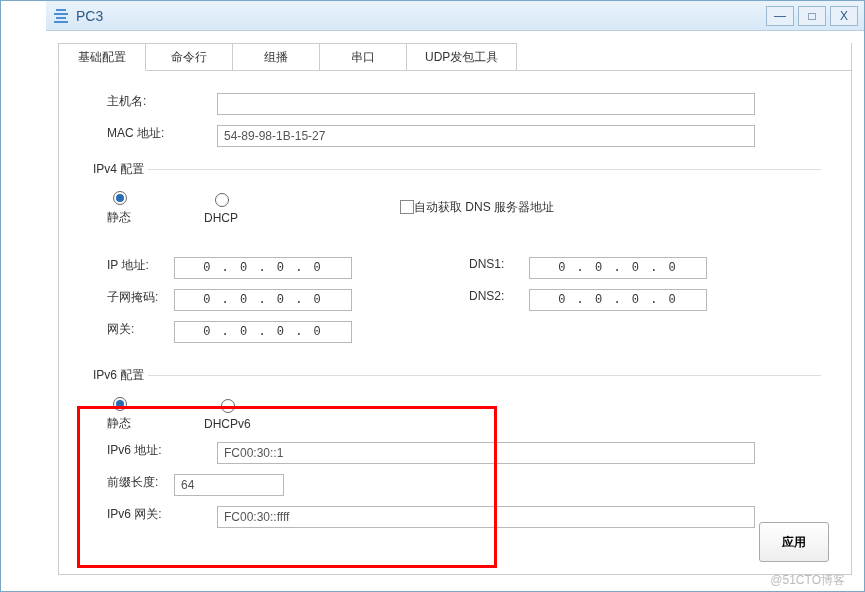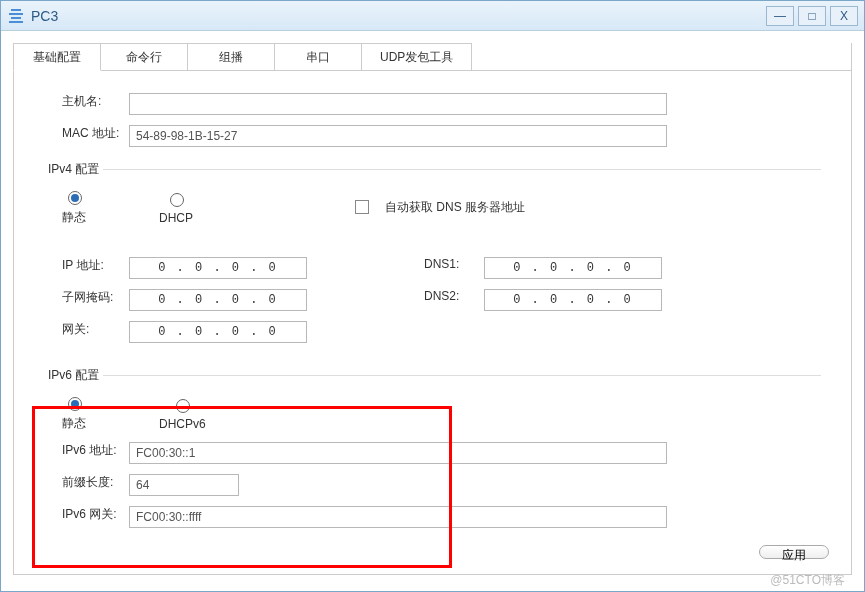--- a/index.html
+++ b/index.html
@@ -1,60 +1,60 @@
 <!DOCTYPE html>
 <html><head>
 <meta charset="utf-8">
 <style>
 * { box-sizing: border-box; }
 body { margin: 0; background: #f5f5f5; font-family: "Microsoft YaHei", SimSun, Arial, sans-serif; font-size: 12px; color: #333; }
 
-.window { width: 865px; height: 592px; background: #fff; border: 1px solid #7aa7c7; position: relative; }
+.window { width: 865px; height: 592px; background: #fff; border: 1px solid #7aa7c7; position: relative; padding-left: 45px; }
 .titlebar { height: 30px; background: linear-gradient(#eaf3fb,#d7e8f7); display: flex; align-items: center; padding: 0 6px; border-bottom: 1px solid #b8cfde; }
 .titlebar .icon { width: 18px; height: 18px; margin-right: 6px; }
 .titlebar .title { color: #2b5b87; font-size: 14px; font-weight: normal; }
 .titlebar .spacer { flex: 1; }
 .titlebar .btn { width: 28px; height: 20px; border: 1px solid #9ab9d1; background: #e8f1f9; margin-left: 4px; display: flex; align-items: center; justify-content: center; color: #2b5b87; font-family: Arial, sans-serif; cursor: pointer; }
 
 .body-area { padding: 12px; }
 .panel { border: 1px solid #ccc; padding: 0; background: #fff; height: 532px; position: relative; }
 
 .tabs { display: flex; height: 28px; background: #fff; border-bottom: 1px solid #ccc; margin-top: -1px; margin-left: -1px; }
 .tab { border: 1px solid #ccc; padding: 0 18px; display: flex; align-items: center; justify-content: center; font-size: 12px; cursor: pointer; margin-right: -1px; min-width: 88px; height: 28px; background: #fff; }
 .tab.active { background: #fff; border-bottom: 1px solid #fff; position: relative; z-index: 2; }
 
 .form-area { padding: 22px 30px 10px 30px; }
 .row { display: flex; align-items: flex-start; margin-bottom: 10px; }
 .label { width: 85px; text-align: left; padding-left: 18px; }
 .input-text { height: 22px; border: 1px solid #b8b8b8; padding: 0 6px; font-size: 12px; font-family: Arial, sans-serif; color: #555; }
-.long-input { width: 538px; }
+.long-input { width: 538px; margin-left: 43px; }
 
 fieldset { border: 1px solid #ddd; border-left: none; border-right: none; border-bottom: none; margin: 14px 0 0 0; padding: 10px 0 0 0; }
 legend { padding: 0 4px; font-size: 12px; color: #333; }
 
 .radio-row { display: flex; align-items: center; margin-bottom: 10px; gap: 40px; }
 .radio-wrap { display: flex; align-items: center; gap: 4px; padding-left: 18px; flex-direction: column; }
 .radio-wrap.second { padding-left: 33px; }
 .radio { appearance: none; width: 14px; height: 14px; border: 1px solid #666; border-radius: 50%; position: relative; cursor: pointer; }
 .radio:checked::after { content: ""; position: absolute; width: 8px; height: 8px; background: #2b6db5; border-radius: 50%; top: 2px; left: 2px; }
 
-.checkbox-wrap { display: flex; align-items: center; gap: 16px; margin-left: 122px; }
+.checkbox-wrap { display: flex; align-items: center; gap: 0; margin-left: 122px; }
 .checkbox { width: 14px; height: 14px; border: 1px solid #888; cursor: pointer; }
 
 .ip-field { width: 178px; height: 22px; border: 1px solid #b8b8b8; display: flex; align-items: center; justify-content: center; font-family: "Courier New", monospace; letter-spacing: 2px; color: #333; }
 
 .ipv4-cols { display: flex; margin-top: 31px; }
 .ipv4-col1 { width: 380px; }
 .ipv4-col2 {  }
 .col2-label { width: 60px; display: inline-block; }
 
 .highlight-box { position: absolute; border: 3px solid #ff0000; top: 362px; left: 18px; width: 420px; height: 162px; pointer-events: none; }
 
 .apply-row { position: absolute; right: 22px; bottom: 12px; }
-.apply-btn { width: 70px; height: 14px; background: linear-gradient(#fff,#eee); border: 1px solid #aaa; border-radius: 12px; cursor: pointer; font-size: 12px; }
+.apply-btn { width: 70px; height: 40px; background: linear-gradient(#fff,#eee); border: 1px solid #aaa; border-radius: 3px; cursor: pointer; font-size: 12px; font-weight: bold; }
 
 .watermark { position: absolute; right: 19px; bottom: 2px; color: #bbb; font-size: 12px; }
 </style>
 </head>
 <body>
 
 <div class="window">
   <div class="titlebar">
     <span class="icon">
       <svg viewBox="0 0 18 18" width="18" height="18">

